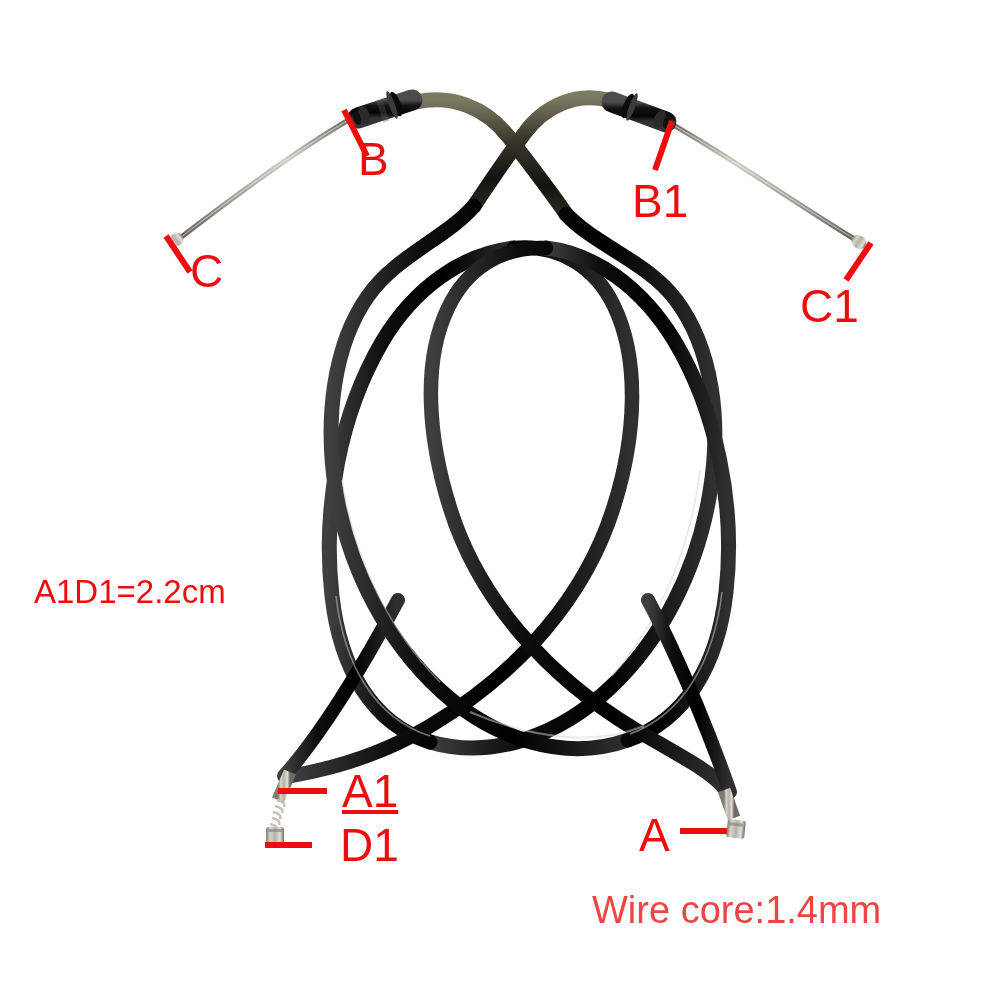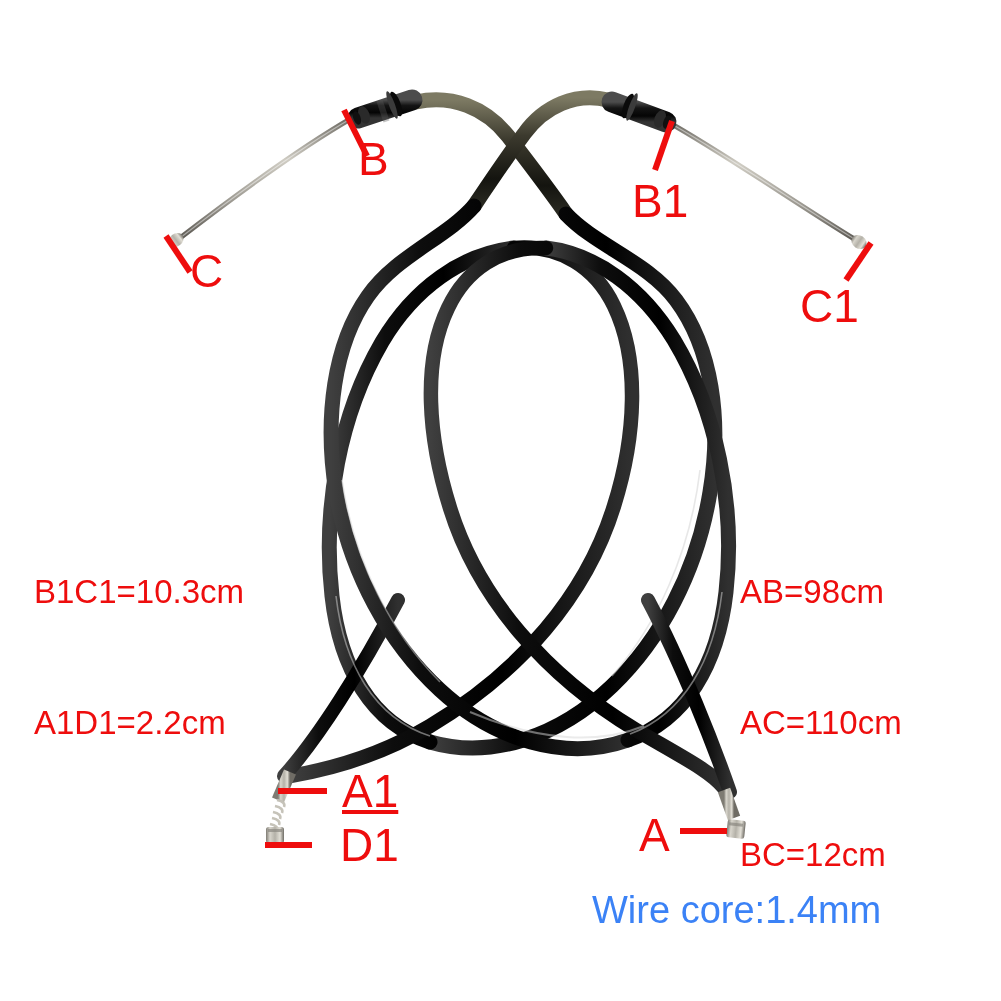--- a/index.html
+++ b/index.html
@@ -36,21 +36,21 @@
     font-size: 46px;
     line-height: 1;
   }
   .meas-block {
     font-size: 33px;
     line-height: 1.33;
   }
   .meas-line { display: block; }
   .wire-note {
     position: absolute;
-    color: #3b82f6;
+    color: #ef4444;
     font-size: 38px;
     line-height: 1;
     white-space: pre;
     font-family: "Liberation Sans", sans-serif;
   }
 </style>
 </head>
 <body>
 
 <div id="stage">
@@ -217,25 +217,19 @@
 
   <span class="ann pt-label" style="left:358px; top:136px;">B</span>
   <span class="ann pt-label" style="left:190px; top:248px;">C</span>
   <span class="ann pt-label" style="left:632px; top:178px;">B1</span>
   <span class="ann pt-label" style="left:800px; top:283px;">C1</span>
   <span class="ann pt-label" style="left:342px; top:768px;text-decoration:underline;">A1</span>
   <span class="ann pt-label" style="left:320px; top:822px;margin-left:20px;">D1</span>
   <span class="ann pt-label" style="left:639px; top:812px;">A</span>
 
   <div class="ann meas-block" style="left:34px; top:482px;">
-    <span class="meas-line">B1C1=10.3cm</span>
     <span class="meas-line">A1D1=2.2cm</span>
   </div>
 
-  <div class="ann meas-block" style="left:740px; top:482px;">
-    <span class="meas-line">AB=98cm</span>
-    <span class="meas-line">AC=110cm</span>
-    <span class="meas-line">BC=12cm</span>
-  </div>
 
   <div class="wire-note" style="left:592px; top:891px;">Wire core:1.4mm</div>
 
 </div>
 
 </body></html>

